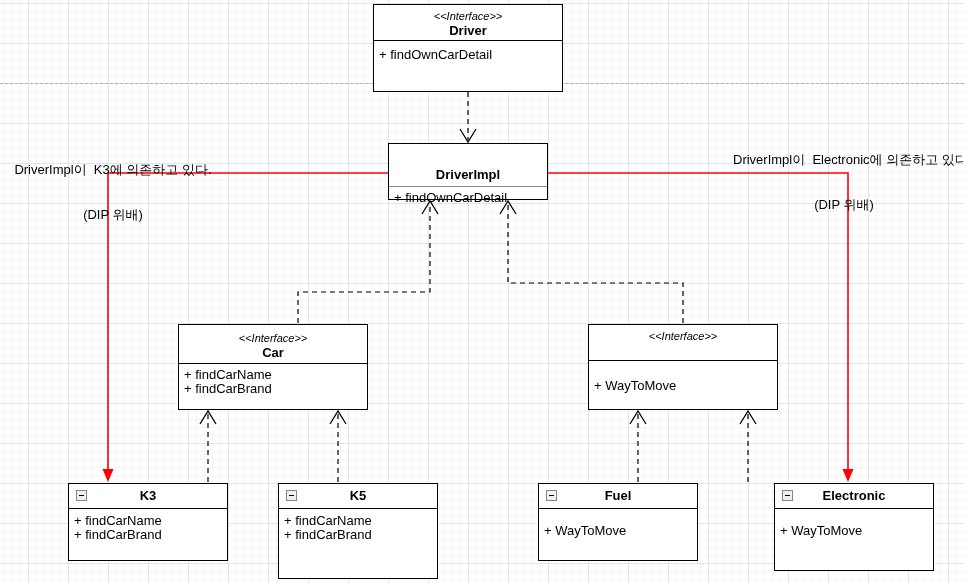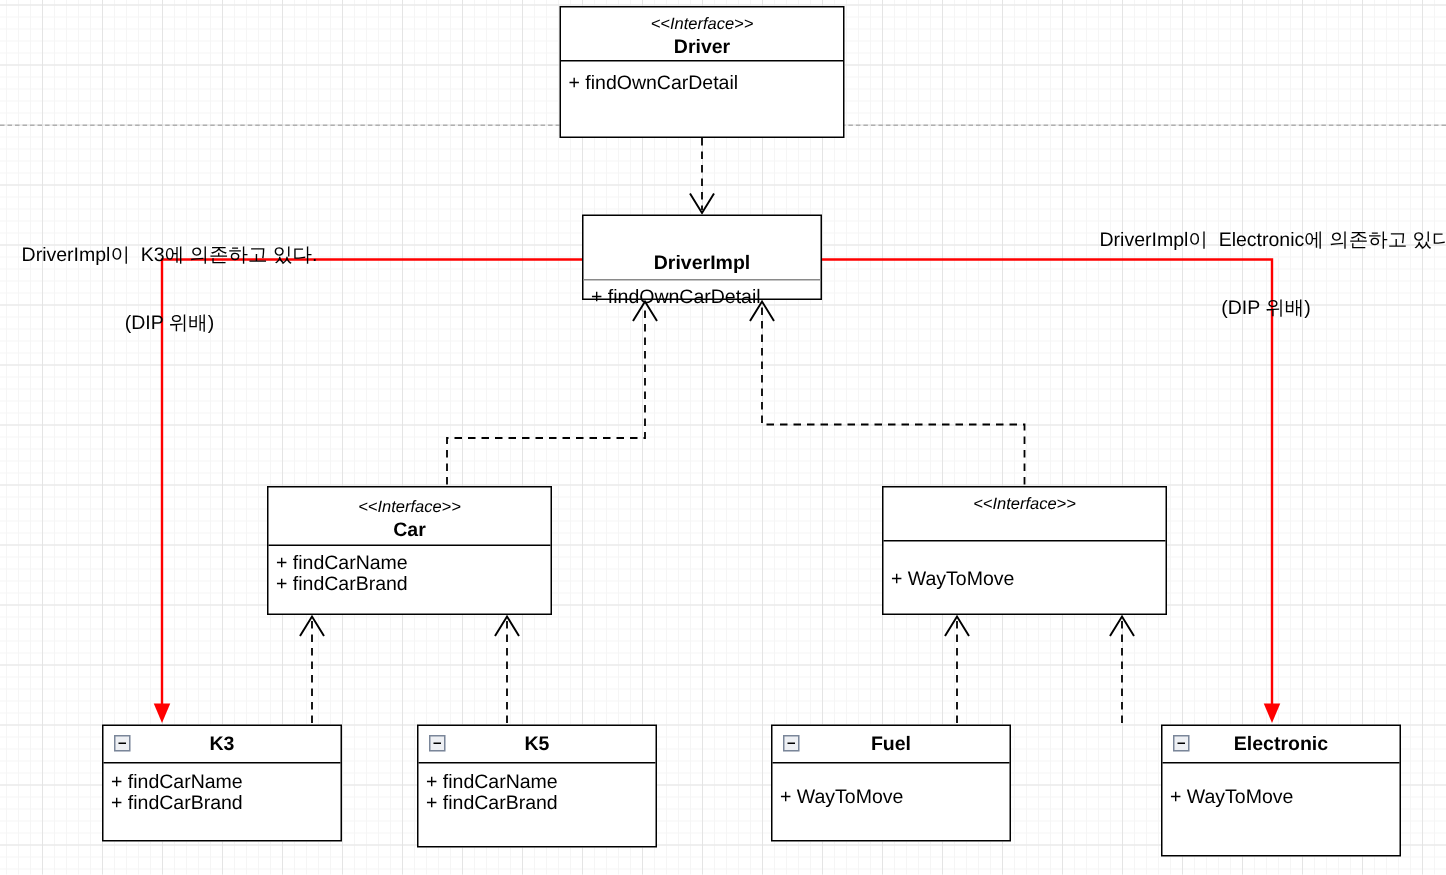--- a/index.html
+++ b/index.html
@@ -135,34 +135,34 @@
           <span class="minus"></span>
         </span>
       <div class="cname kline">K3</div>
     </div>
     <div class="body" style="padding-top:5px;">
       <div class="m">+ findCarName</div>
       <div class="m">+ findCarBrand</div>
     </div>
   </div>
 
-  <div class="uml" style="left:278px; top:483px; width:160px; height:82px;">
+  <div class="uml" style="left:278px; top:483px; width:160px; height:96px;">
     <div class="hdr" style="height:24px;">
       <span class="collapse">
           <span class="minus"></span>
         </span>
       <div class="cname kline">K5</div>
     </div>
     <div class="body" style="padding-top:5px;">
       <div class="m">+ findCarName</div>
       <div class="m">+ findCarBrand</div>
     </div>
   </div>
 
-  <div class="uml" style="left:514px; top:483px; width:160px; height:78px;">
+  <div class="uml" style="left:538px; top:483px; width:160px; height:78px;">
     <div class="hdr" style="height:24px;">
       <span class="collapse">
           <span class="minus"></span>
         </span>
       <div class="cname kline">Fuel</div>
     </div>
     <div class="body" style="padding-top:15px;">
       <div class="m">+ WayToMove</div>
     </div>
   </div>

